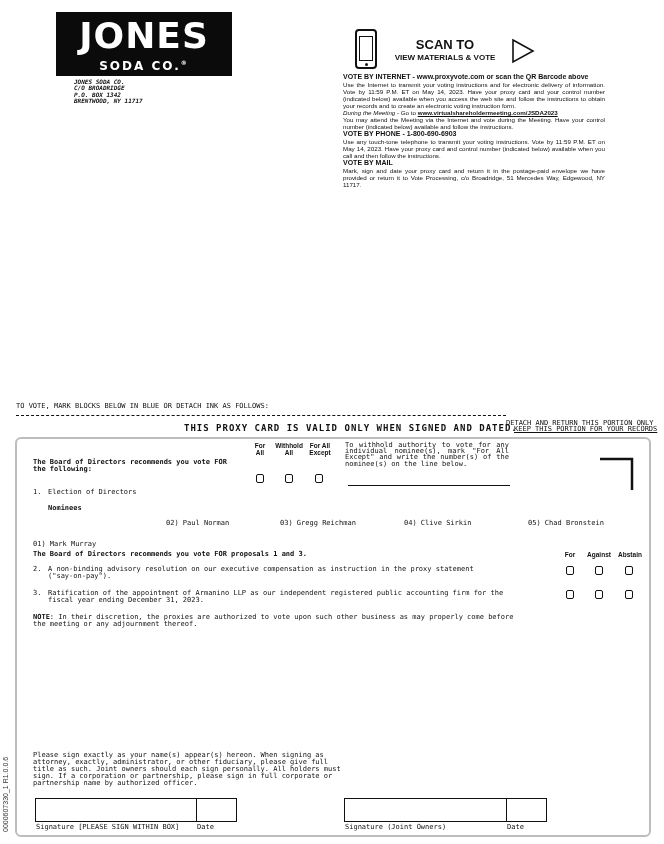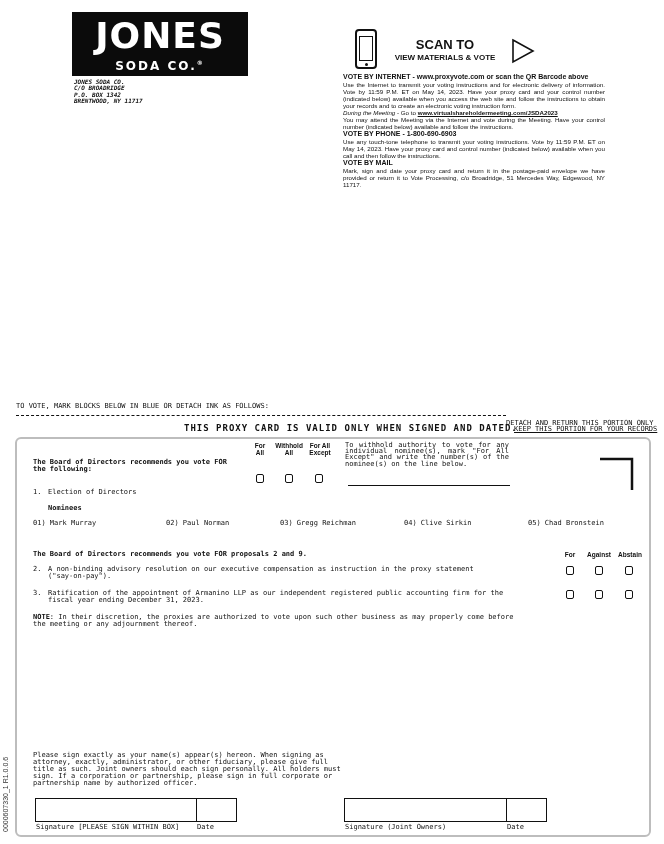--- a/index.html
+++ b/index.html
@@ -1,19 +1,19 @@
 <!DOCTYPE html>
 <html><head>
 <meta charset="utf-8">
 <style>
   html,body{margin:0;padding:0;background:#fff;}
   body{width:664px;height:844px;position:relative;overflow:hidden;color:#111;font-family:"Liberation Sans",sans-serif;}
   .abs{position:absolute;}
   .mono{font-family:"DejaVu Sans Mono","Liberation Mono",monospace;}
-  .logo{left:72px;top:12px;width:176px;height:64px;background:#0b0b0b;color:#fff;text-align:center;}
+  .logo{left:56px;top:12px;width:176px;height:64px;background:#0b0b0b;color:#fff;text-align:center;}
   .logo .big{font-family:"DejaVu Sans",sans-serif;font-weight:bold;font-size:36px;letter-spacing:1px;line-height:40px;margin-top:4px;}
   .logo .small{font-family:"DejaVu Sans",sans-serif;font-weight:bold;font-size:12px;letter-spacing:2px;line-height:14px;}
   .logo sup{font-size:6px;}
   .addr{left:74px;top:79px;font-size:6px;line-height:6.4px;font-weight:bold;font-style:italic;}
   .phone{left:355px;top:29px;width:22px;height:40px;border:2.5px solid #111;border-radius:4px;box-sizing:border-box;}
   .phone .scr{position:absolute;left:2px;right:2px;top:5px;bottom:6px;border:1px solid #111;}
   .phone .btn{position:absolute;left:8px;bottom:1px;width:3px;height:3px;background:#111;border-radius:50%;}
   .scan{left:385px;top:36px;width:120px;text-align:center;}
   .scan .t1{font-weight:bold;font-size:13px;line-height:17px;}
   .scan .t2{font-weight:bold;font-size:8px;line-height:10px;}
@@ -100,27 +100,27 @@
 <div class="abs cb" style="left:315px;top:474px;"></div>
 <div class="abs txt mono" style="left:345px;top:442px;width:164px;line-height:6.2px;text-align:justify;">To withhold authority to vote for any individual nominee(s), mark "For All Except" and write the number(s) of the nominee(s) on the line below.</div>
 <div class="abs hline" style="left:348px;top:485px;width:162px;"></div>
 <svg class="abs" style="left:598px;top:456px;" width="40" height="36">
   <path d="M2,3 H34 V34" fill="none" stroke="#111" stroke-width="2.5"></path>
 </svg>
 
 <div class="abs txt mono" style="left:33px;top:489px;">1.</div>
 <div class="abs txt mono" style="left:48px;top:489px;">Election of Directors</div>
 <div class="abs txt mono b" style="left:48px;top:505px;">Nominees</div>
-<div class="abs txt mono" style="left:33px;top:520px;">01) Mark Murray</div>
+<div class="abs txt mono" style="left:33px;top:541px;">01) Mark Murray</div>
 <div class="abs txt mono" style="left:156px;top:520px;margin-left:10px;">02) Paul Norman</div>
 <div class="abs txt mono" style="left:280px;top:520px;">03) Gregg Reichman</div>
 <div class="abs txt mono" style="left:404px;top:520px;">04) Clive Sirkin</div>
 <div class="abs txt mono" style="left:528px;top:520px;">05) Chad Bronstein</div>
 
-<div class="abs txt mono b" style="left:33px;top:551px;">The Board of Directors recommends you vote FOR proposals 2 and 9.</div>
+<div class="abs txt mono b" style="left:33px;top:551px;">The Board of Directors recommends you vote FOR proposals 1 and 3.</div>
 <div class="abs colh" style="left:560px;top:551px;width:20px;">For</div>
 <div class="abs colh" style="left:584px;top:551px;width:30px;">Against</div>
 <div class="abs colh" style="left:615px;top:551px;width:30px;">Abstain</div>
 
 <div class="abs txt mono" style="left:33px;top:566px;">2.</div>
 <div class="abs txt mono" style="left:48px;top:566px;">
     <div>A non-binding advisory resolution on our executive compensation as instruction in the proxy statement</div>
     <div>("say-on-pay").</div>
   </div>
 <div class="abs cb" style="left:566px;top:566px;"></div>

